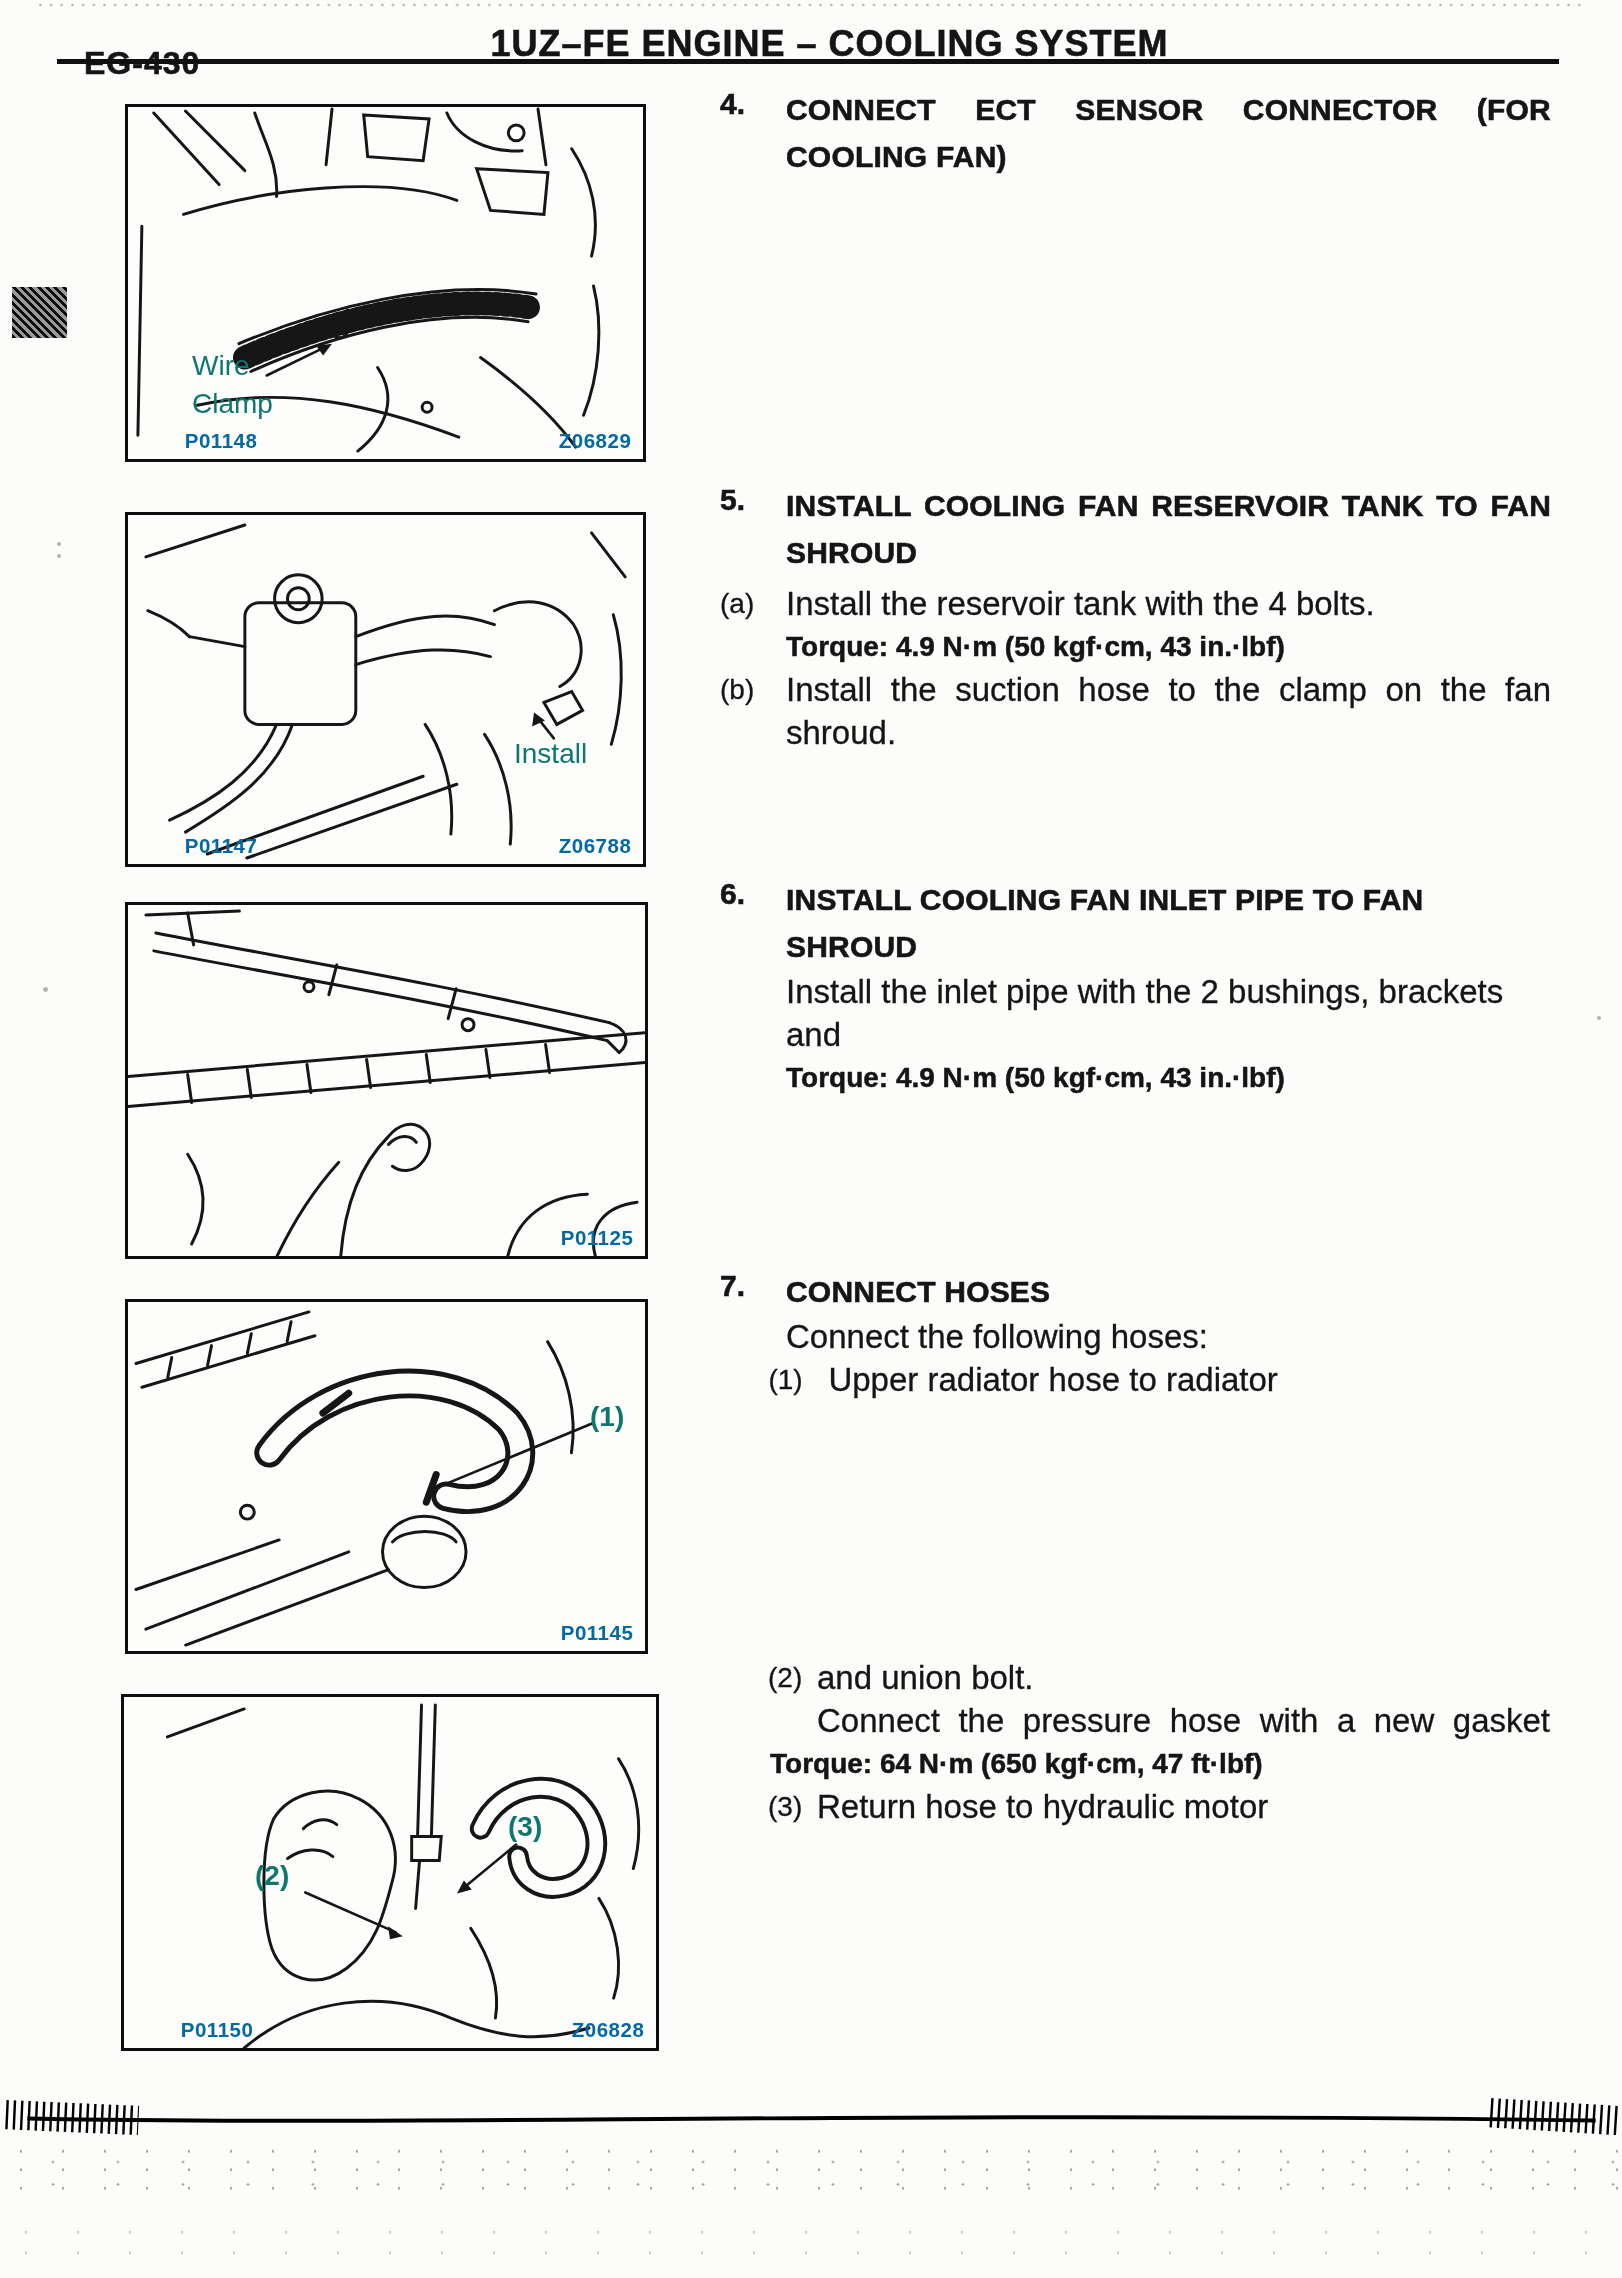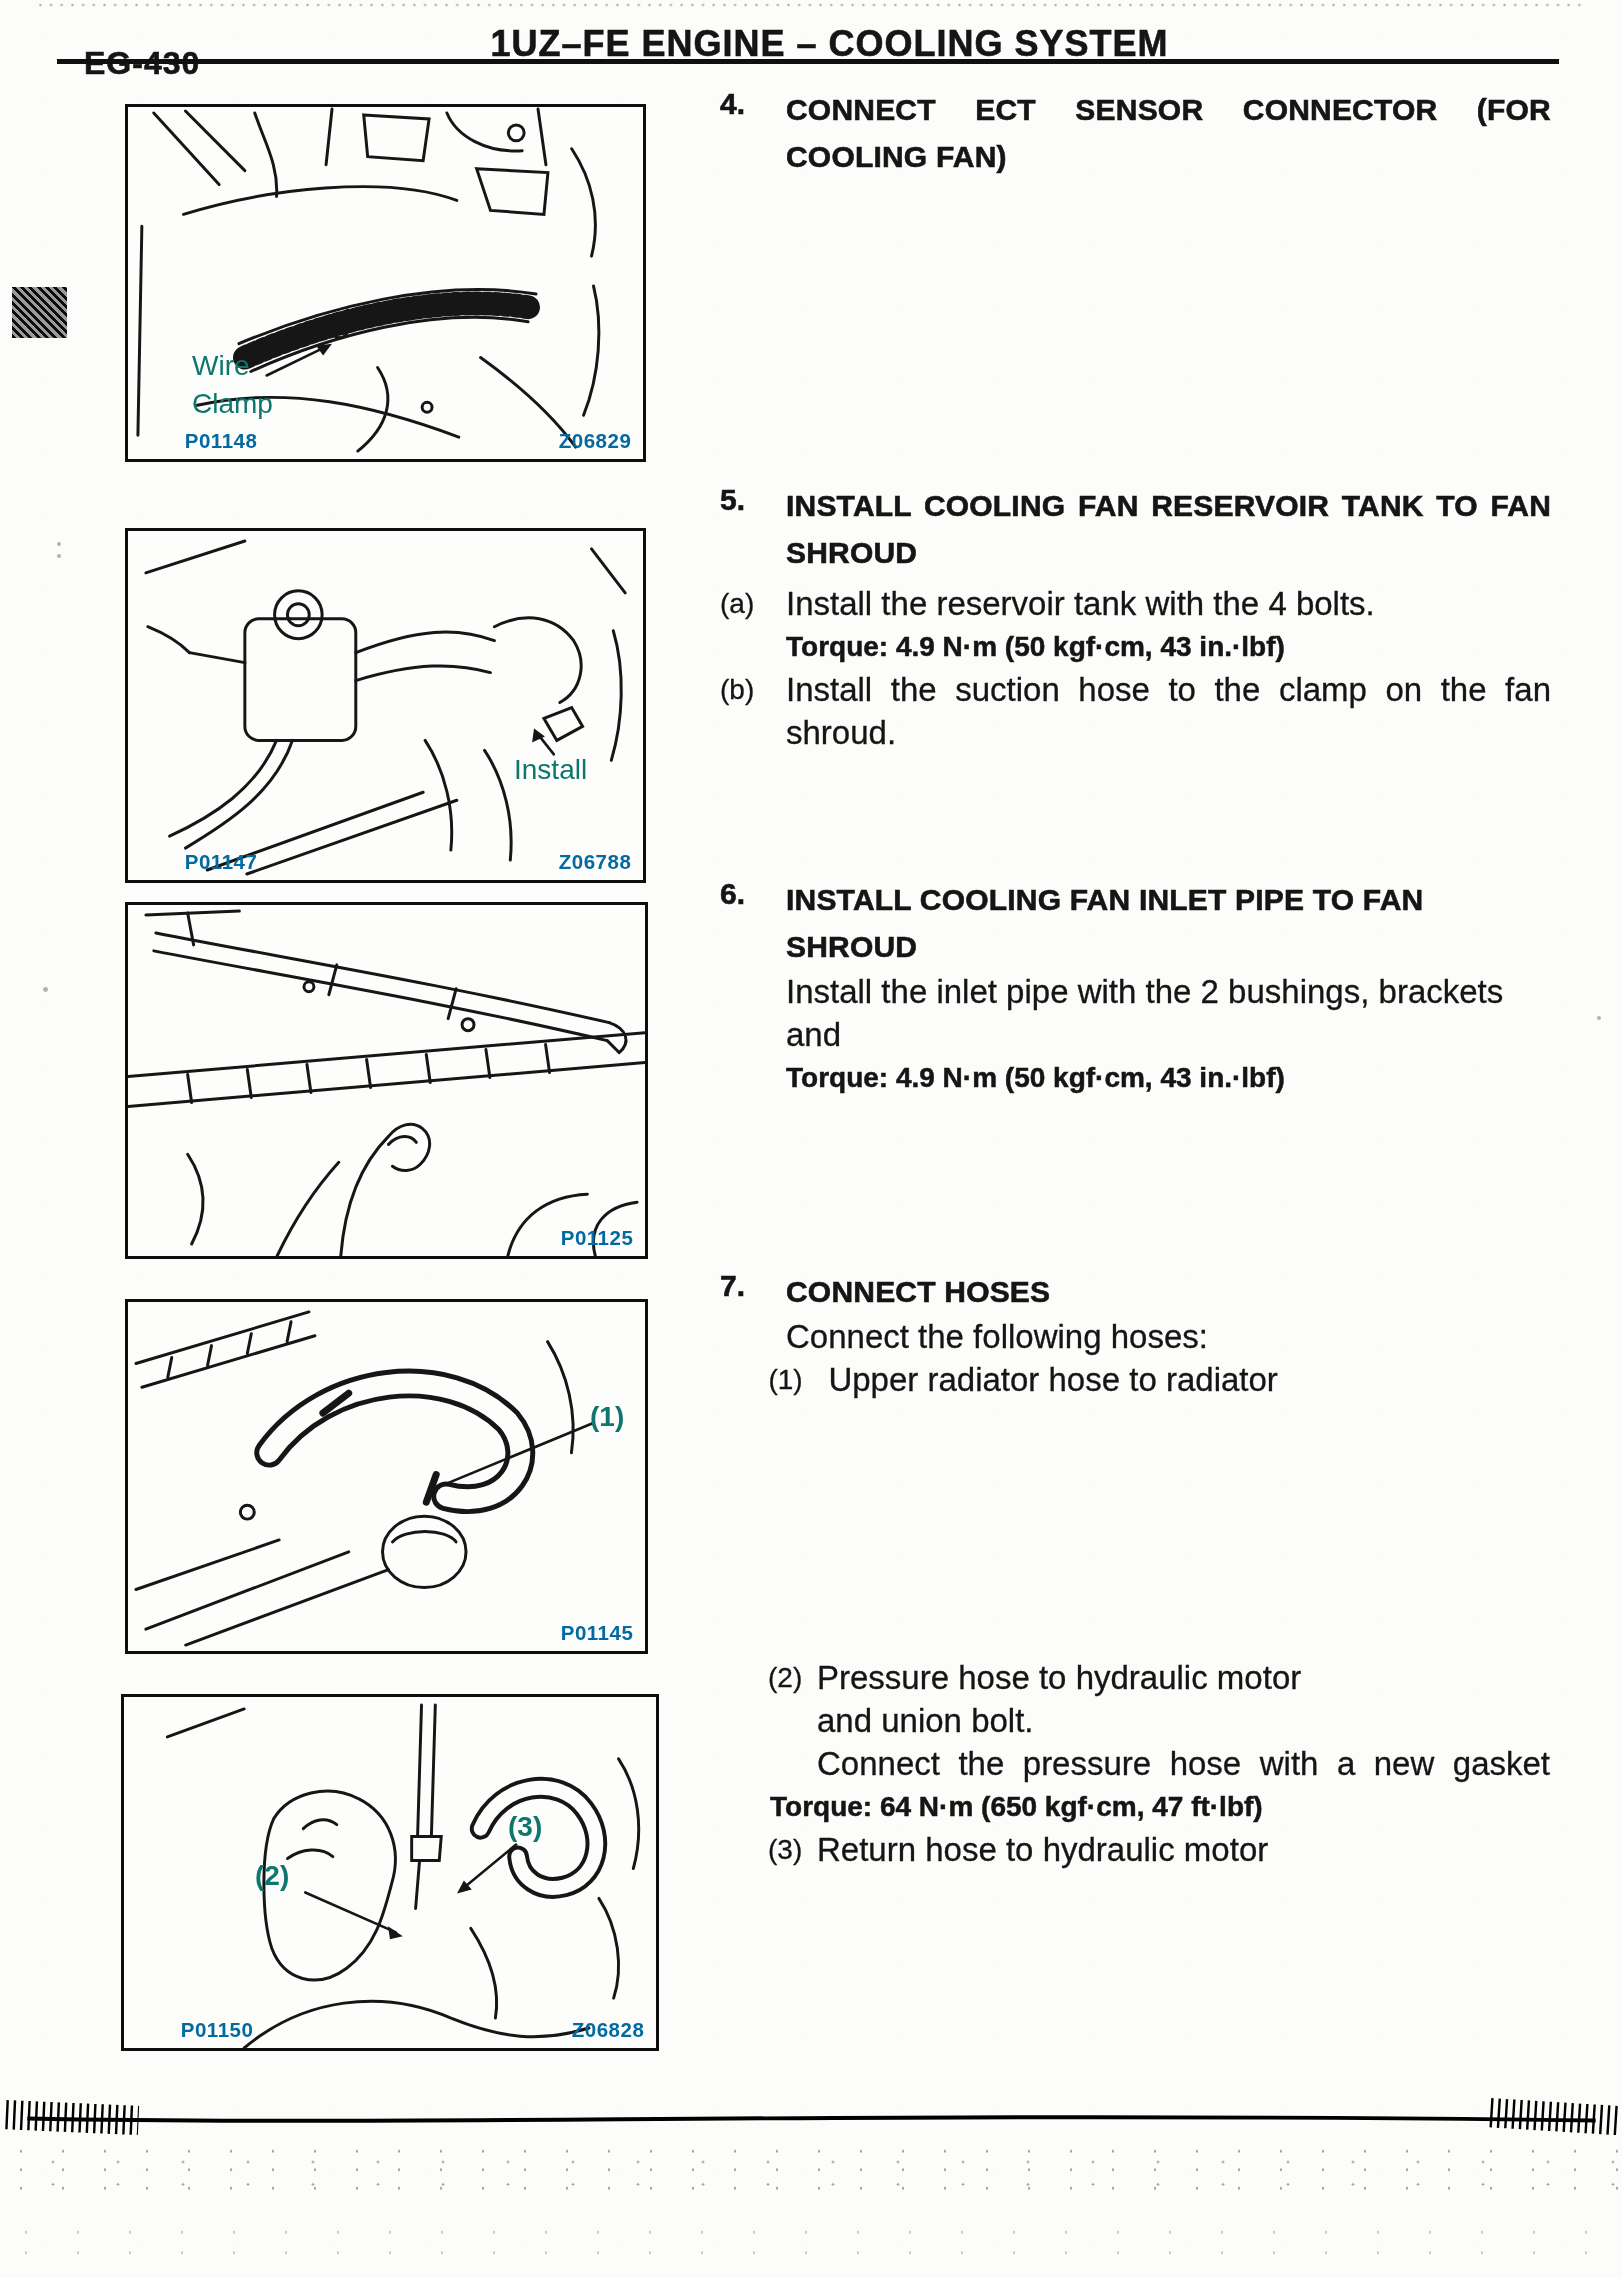--- a/index.html
+++ b/index.html
@@ -106,21 +106,21 @@
         <circle cx="302" cy="302" r="5"></circle>
         <path d="M140,270 L198,242" stroke-width="2.6"></path>
         <polygon points="206,238 190,240 197,250" fill="#161616" stroke="none"></polygon>
       </g>
     </svg>
     <span class="fig-label" style="left:64px;top:240px;width:109px;">Wire Clamp</span>
     <span class="fig-code bl">P01148</span>
     <span class="fig-code br">Z06829</span>
   </figure>
 
-  <figure class="figbox" style="left:125px;top:528px;width:515px;height:349px;margin:0;">
+  <figure class="figbox" style="left:125px;top:512px;width:515px;height:349px;margin:0;">
     <svg viewBox="0 0 520 350" preserveAspectRatio="none">
       <g stroke="#161616" stroke-width="3" fill="none" stroke-linecap="round">
         <path d="M18,42 L118,10"></path>
           <path d="M468,18 L502,62"></path>
         <path d="M490,100 C502,140 500,190 488,230"></path>
         <rect x="118" y="88" width="112" height="122" rx="14"></rect>
         <circle cx="172" cy="84" r="24"></circle>
           <circle cx="172" cy="84" r="11"></circle>
         <path d="M62,122 L118,132"></path>
           <path d="M20,96 C40,104 52,112 62,122"></path>
@@ -277,21 +277,20 @@
       <div class="sub">
         <span class="lbl">(1)</span>
         <div class="b">Upper radiator hose to radiator</div>
       </div>
     </div>
   </section>
 
   <section class="block7b" style="top:1656px;">
     <div class="item2">
       <span class="lbl">(2)</span>
-      <div class="b">Pressure hose to hydraulic motor</div>
       <div class="b">and union bolt.</div>
       <div class="b stretch">Connect the pressure hose with a new gasket</div>
     </div>
     <div class="t">Torque: 64 N·m (650 kgf·cm, 47 ft·lbf)</div>
     <div class="item2">
       <span class="lbl">(3)</span>
       <div class="b">Return hose to hydraulic motor</div>
     </div>
   </section>
 

